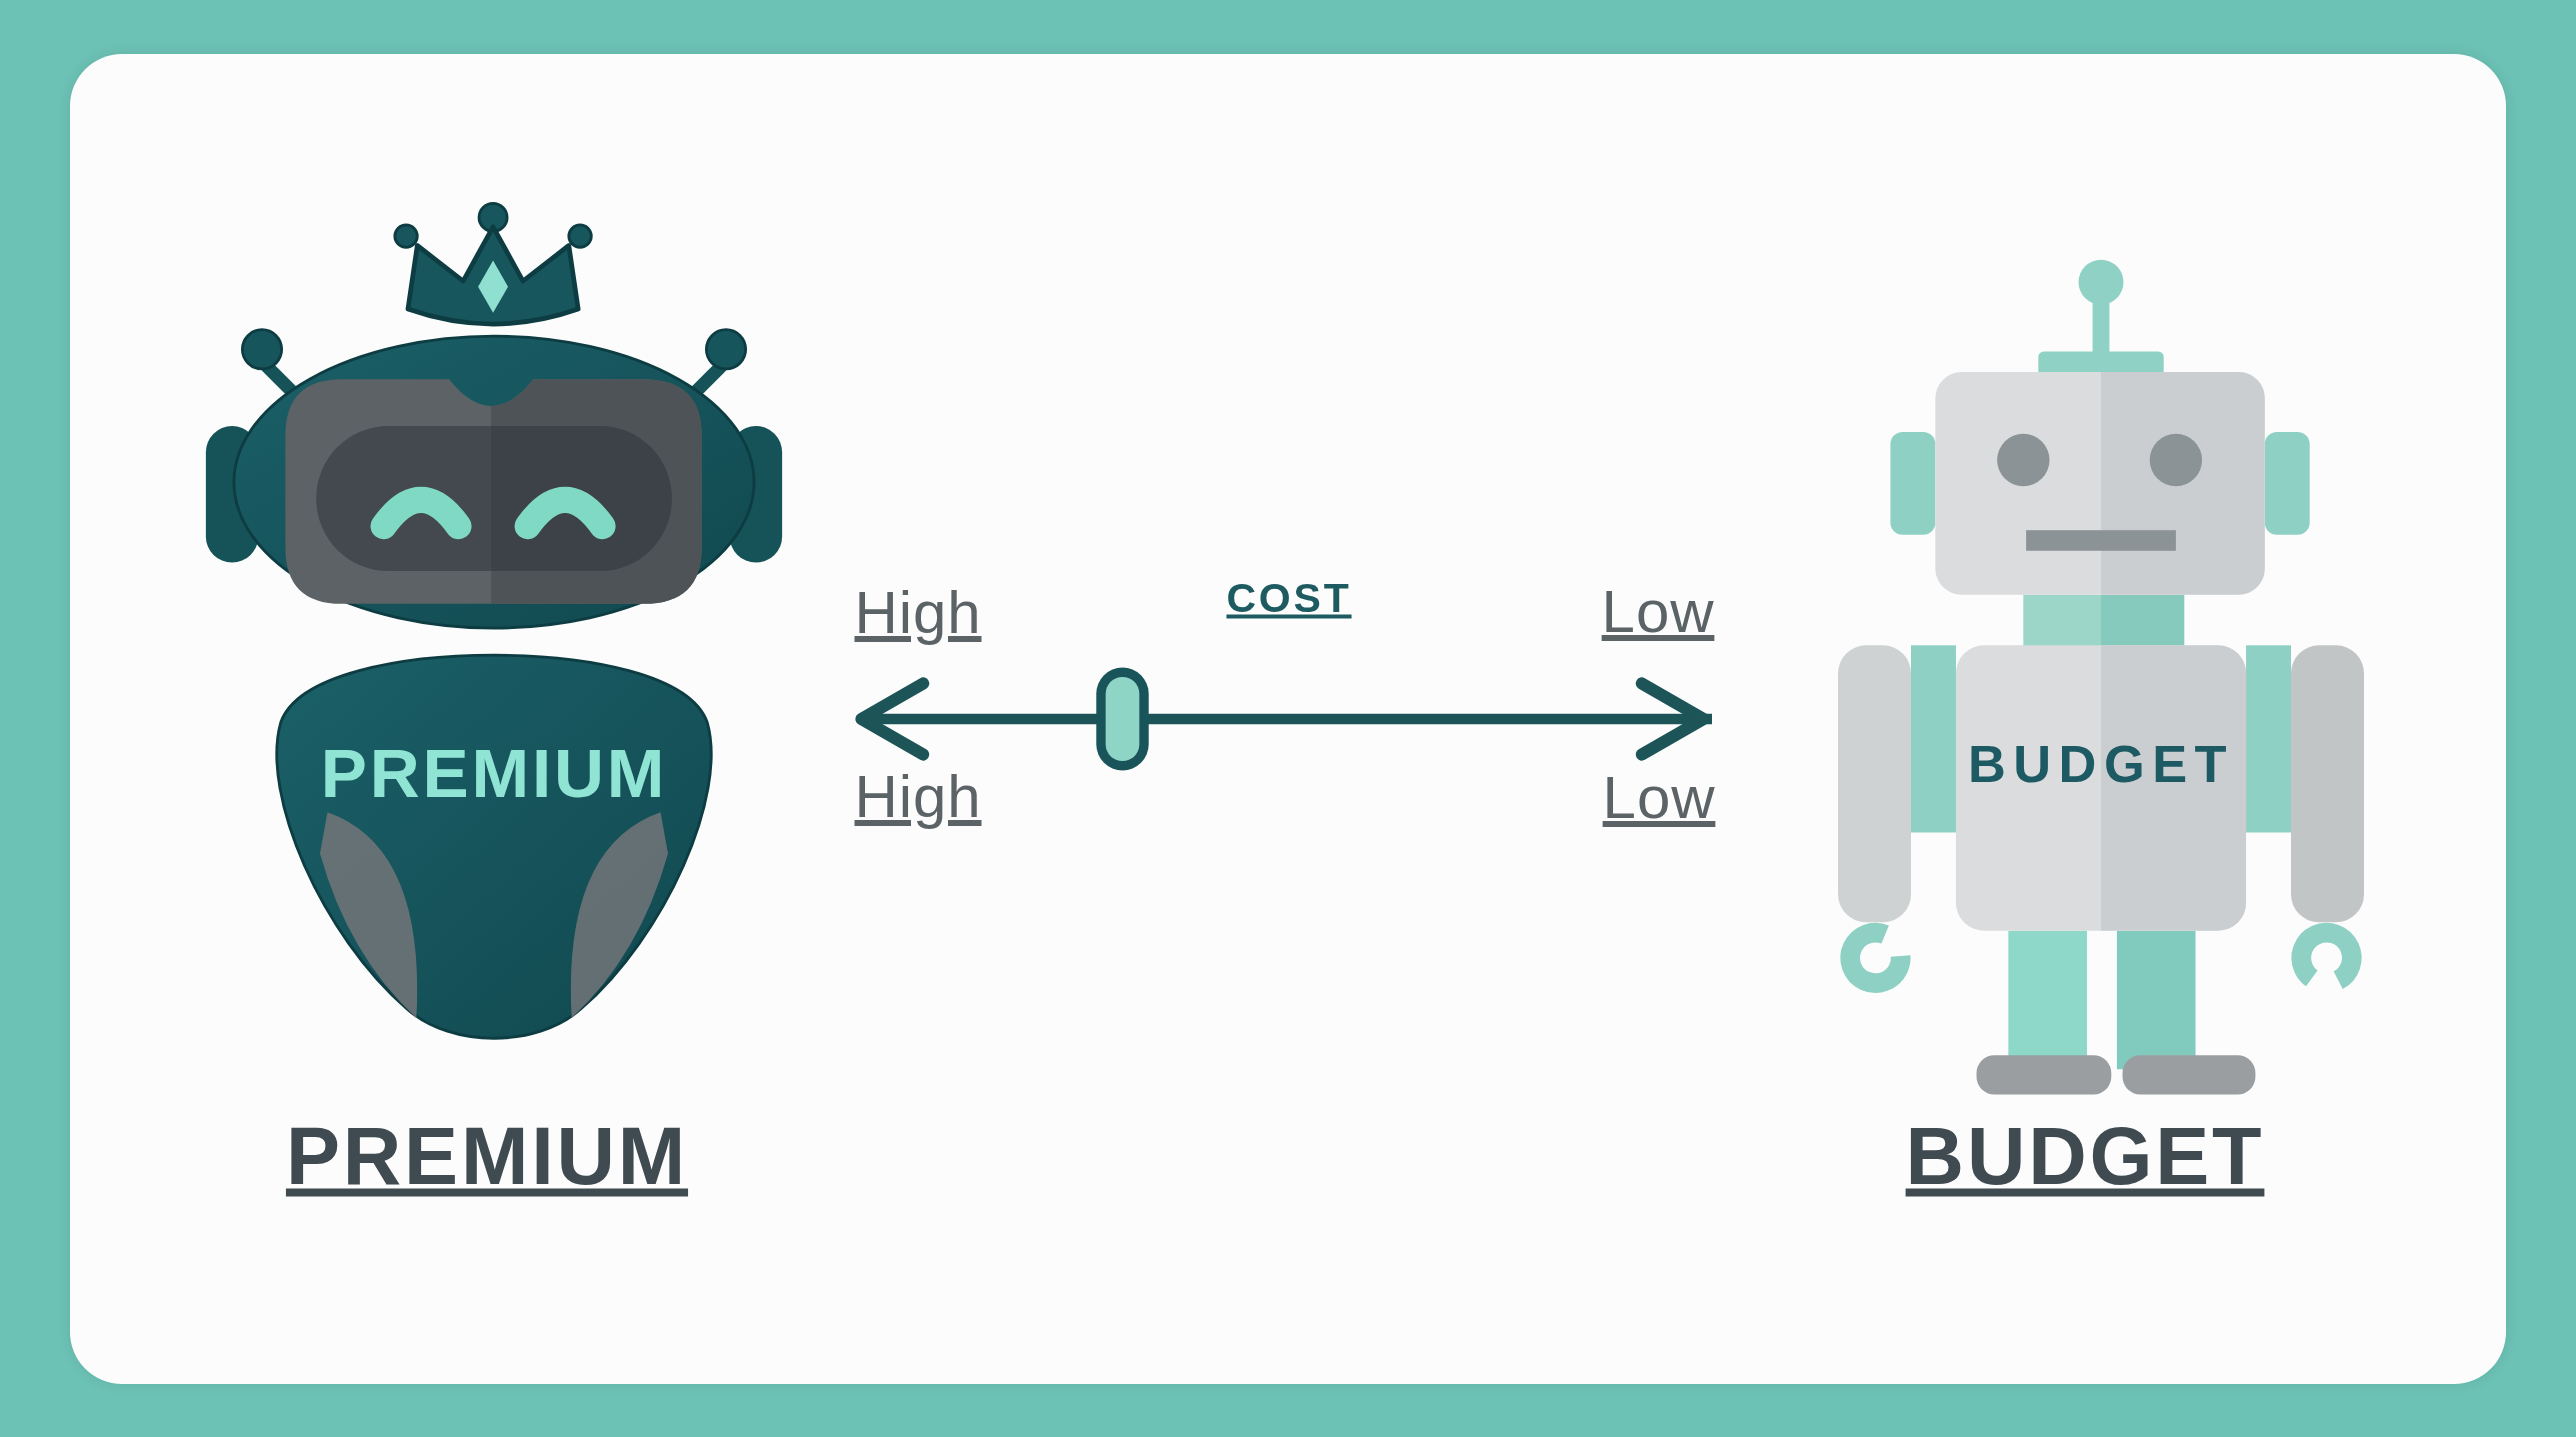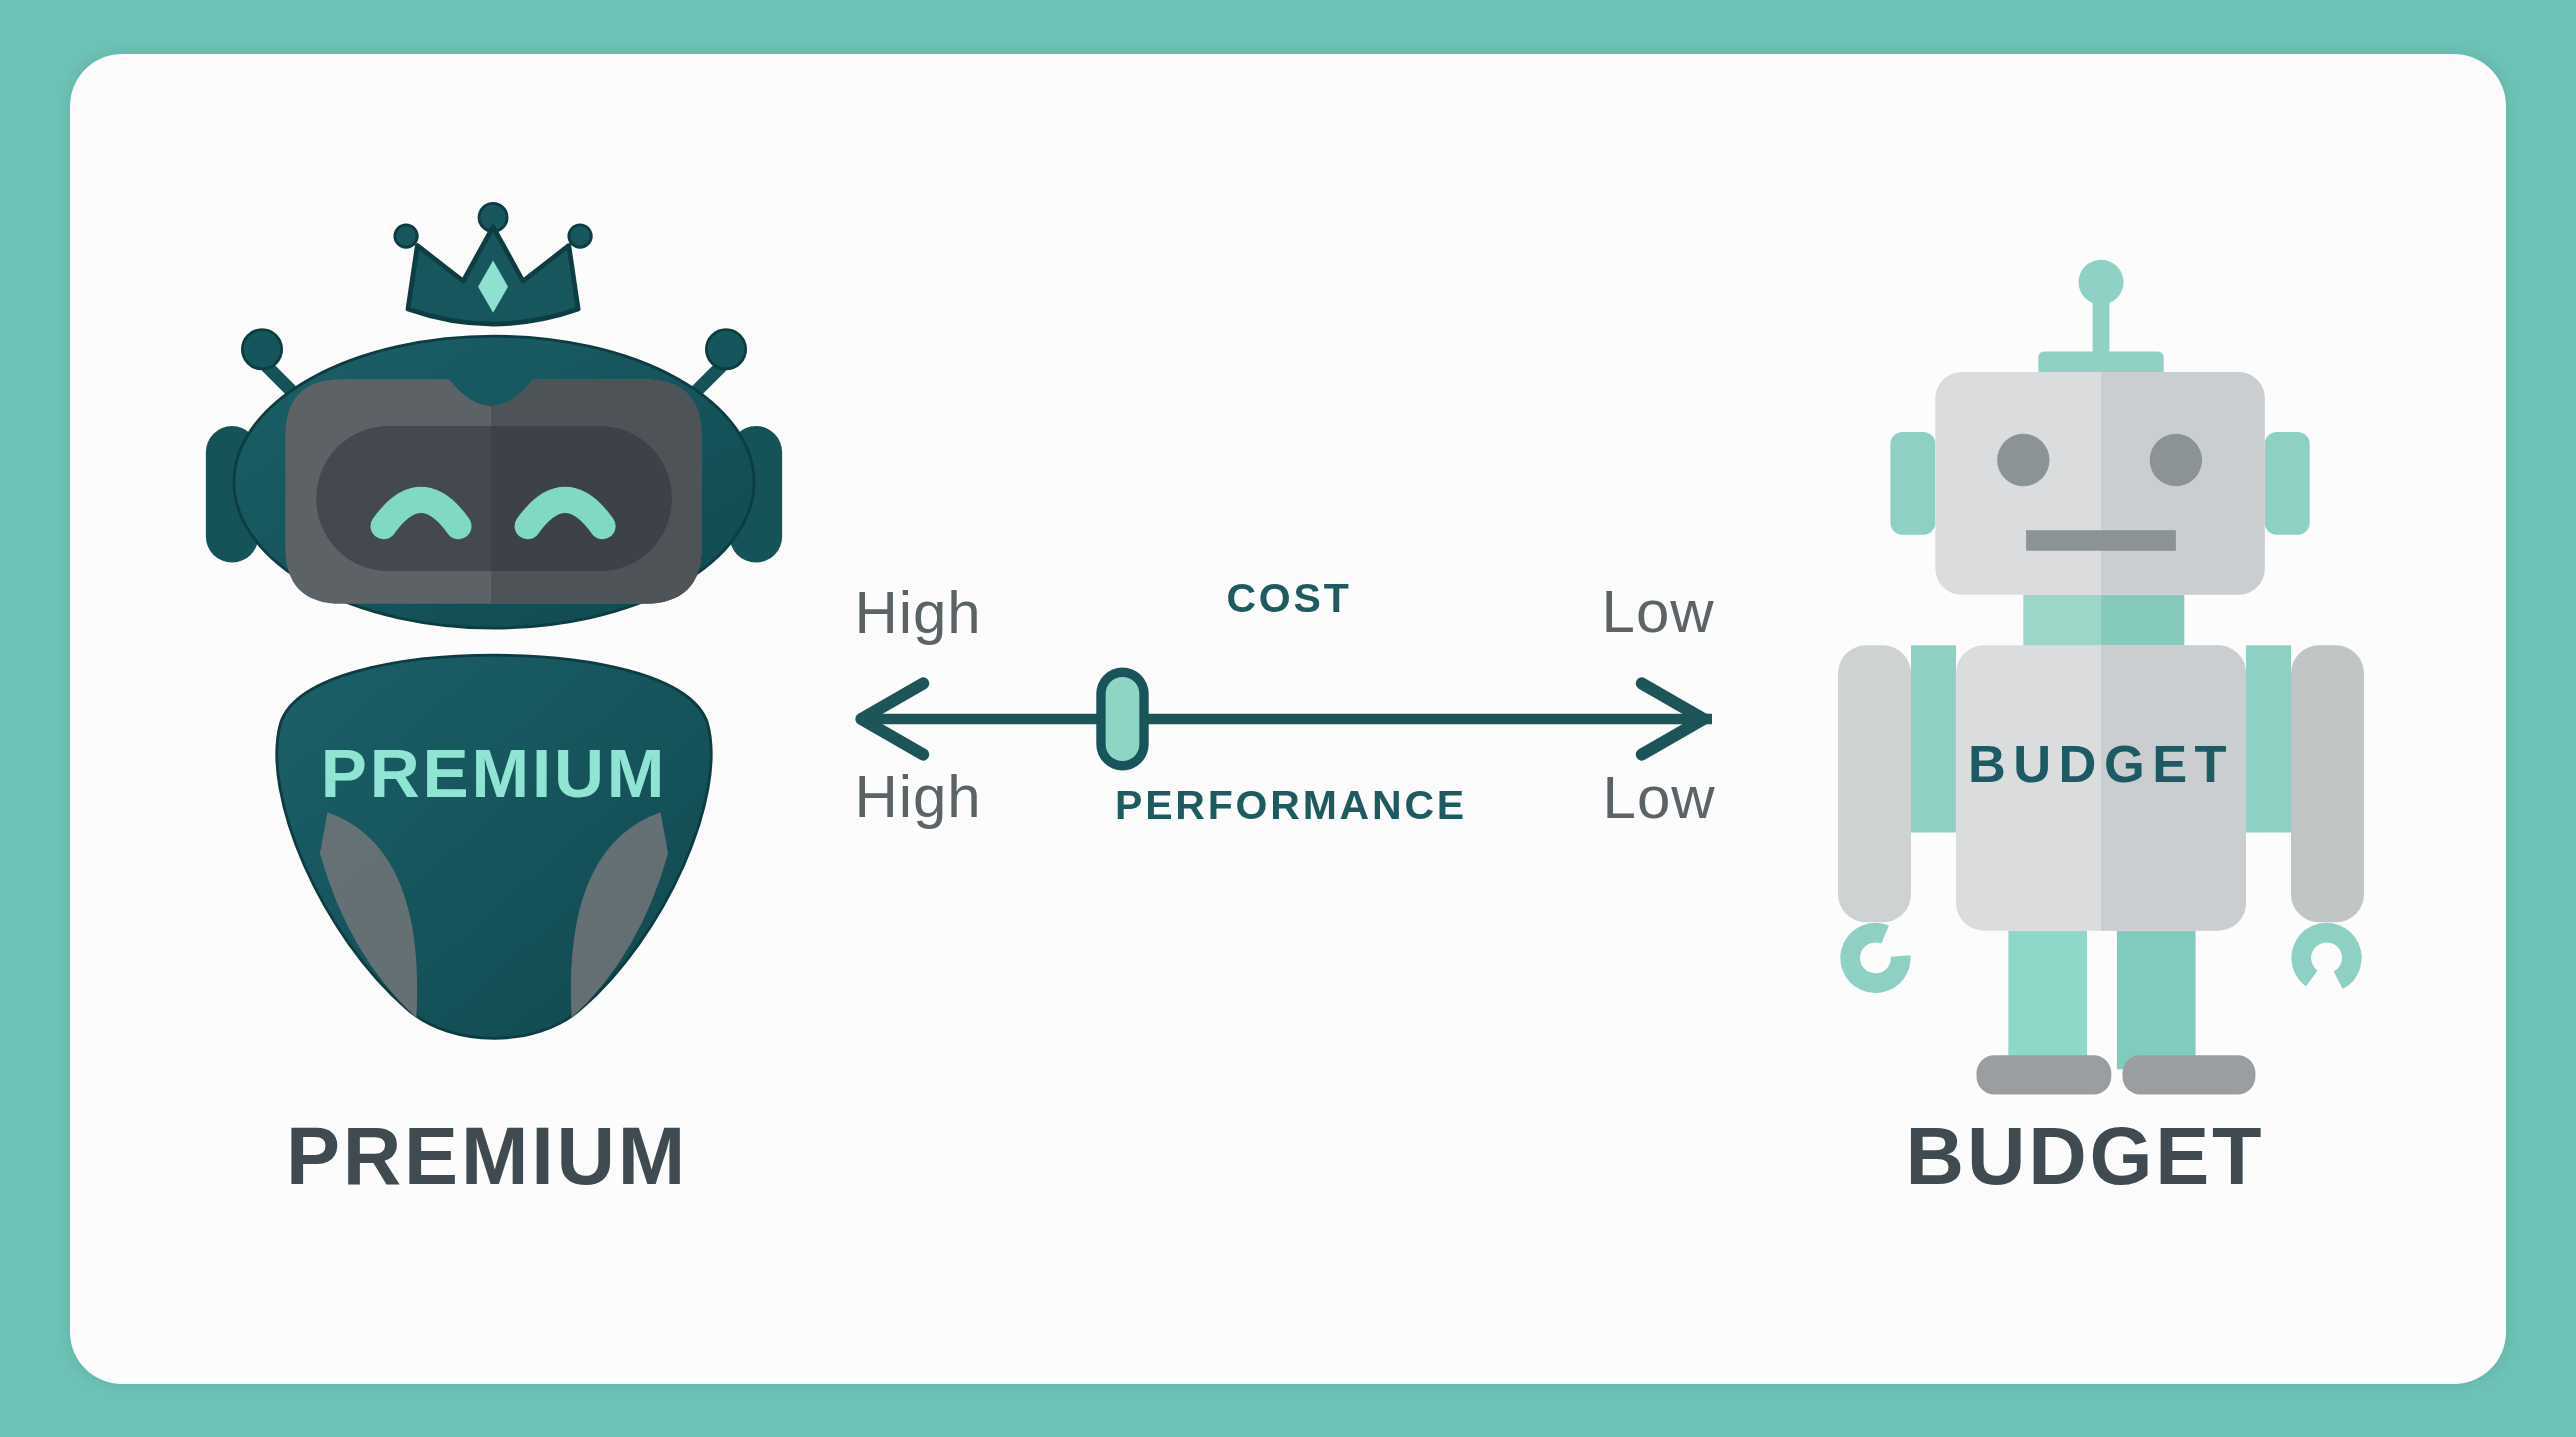--- a/index.html
+++ b/index.html
@@ -9,21 +9,21 @@
     font-family:"Liberation Sans", sans-serif;
   }
   .card{
     position:absolute;left:70px;top:54px;right:70px;bottom:54px;
     background:#fbfcfb;border-radius:52px;
     box-shadow:0 0 13px rgba(0,40,40,.10);
   }
   .abs{position:absolute;}
   .label{
     position:absolute;transform:translate(-50%,-50%);
-    white-space:nowrap;line-height:1;
+    white-space:nowrap;line-height:1;text-decoration:underline;
   }
   .robot-name{
     font-size:81px;font-weight:700;letter-spacing:2.8px;color:#3f4a51;
   }
   .axis-word{
     font-size:41px;font-weight:700;letter-spacing:2.8px;color:#1e5b60;
   }
   .axis-level{
     font-size:60px;font-weight:500;letter-spacing:0.9px;color:#5c6367;
   }
@@ -102,21 +102,20 @@
         <rect x="291" y="23" width="56" height="110" rx="28" fill="#18545a"></rect>
         <rect x="301" y="33" width="36" height="90" rx="18" fill="#8ed5c6"></rect>
       </g>
     </svg>
 
     <div class="label axis-level" style="left:848px;top:559px;">High</div>
     <div class="label axis-word" style="left:1219px;top:544px;">COST</div>
     <div class="label axis-level" style="left:1588px;top:558px;">Low</div>
 
     <div class="label axis-level" style="left:848px;top:743px;">High</div>
-    <div class="label axis-word" style="left:1221px;top:751px;">PERFORMANCE</div>
     <div class="label axis-level" style="left:1589px;top:744px;">Low</div>
 
     <svg class="abs" style="left:1764px;top:187px;" width="534" height="861" viewBox="0 0 570 920">
       <defs>
         <clipPath id="bHeadClip">
             <rect x="108" y="140" width="352" height="238" rx="28"></rect>
           </clipPath>
         <clipPath id="bBodyClip">
             <rect x="130" y="432" width="310" height="305" rx="30"></rect>
           </clipPath>

